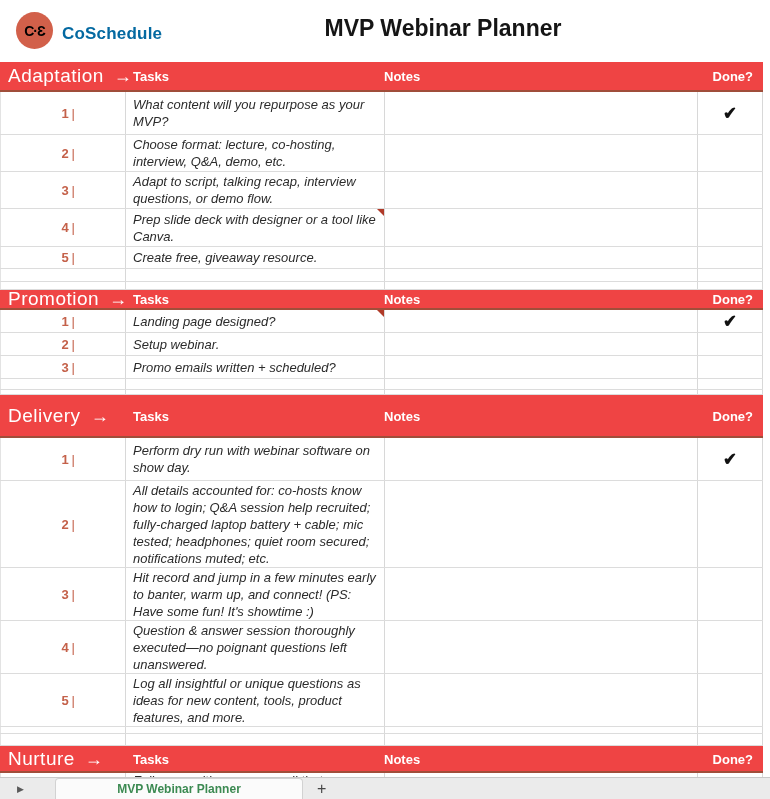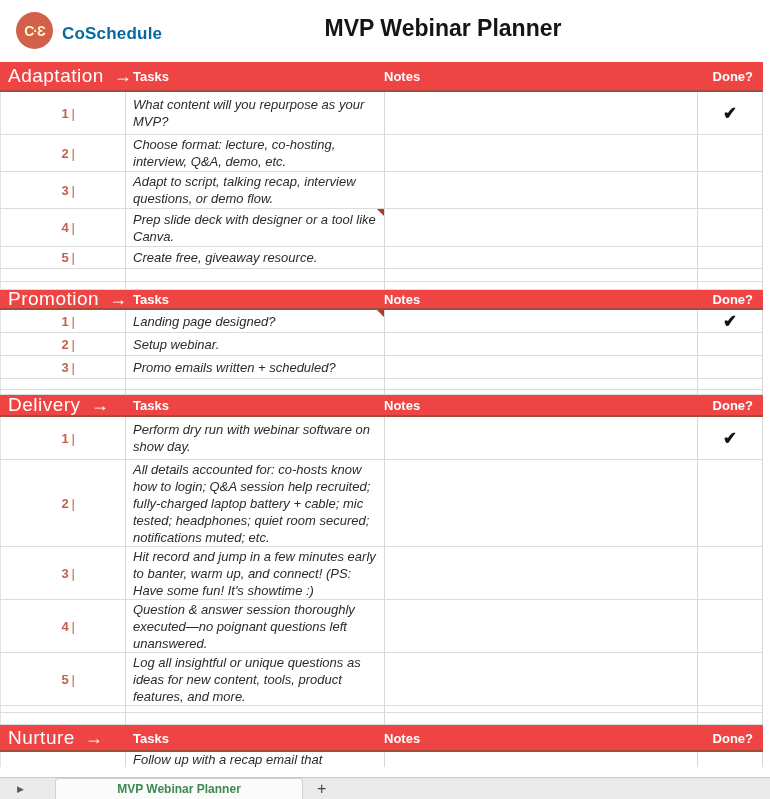--- a/index.html
+++ b/index.html
@@ -6,21 +6,21 @@
   html,body { margin:0; padding:0; }
   body {
     width:770px; height:799px; overflow:hidden; position:relative;
     background:#ffffff; font-family:"Liberation Sans", sans-serif;
   }
 
   
   .top-header { position:relative; width:770px; height:62px; background:#fff; }
   .logo-circle {
     position:absolute; left:16px; top:12px; width:37px; height:37px;
-    border-radius:50%; background:#D2604A; color:#fef9c3;
+    border-radius:50%; background:#D2604A; color:#000000;
     display:flex; align-items:center; justify-content:center;
     font-weight:bold; font-size:14px; letter-spacing:-1px;
   }
   .logo-word {
     position:absolute; left:62px; top:16px; font-size:17px; font-weight:bold;
     color:#0369a1; letter-spacing:0.2px;margin-top:8px;
   }
   .sheet-title {
     position:absolute; left:443px; top:15px; transform:translateX(-50%);
     font-size:23px; font-weight:bold; color:#151515; white-space:nowrap;
@@ -198,21 +198,21 @@
       <div class="cell cell-task"></div>
       <div class="cell cell-notes"></div>
       <div class="cell cell-done"></div>
     </div>
     <div class="row spacer" style="height: 5px;">
       <div class="cell cell-num"></div>
       <div class="cell cell-task"></div>
       <div class="cell cell-notes"></div>
       <div class="cell cell-done"></div>
     </div>
-    <div class="band" style="height: 22px;">
+    <div class="band" style="height: 43px;">
       <span class="band-label"><span>Delivery</span><span class="band-arrow">→</span></span>
       <span class="bh bh-tasks">Tasks</span>
       <span class="bh bh-notes">Notes</span>
       <span class="bh bh-done">Done?</span>
     </div>
     <div class="row" style="height: 43px;">
       <div class="cell cell-num"><span>1</span><span class="pipe">|</span></div>
       <div class="cell cell-task">
         <span>Perform dry run with webinar software on show day.</span>
       </div>

